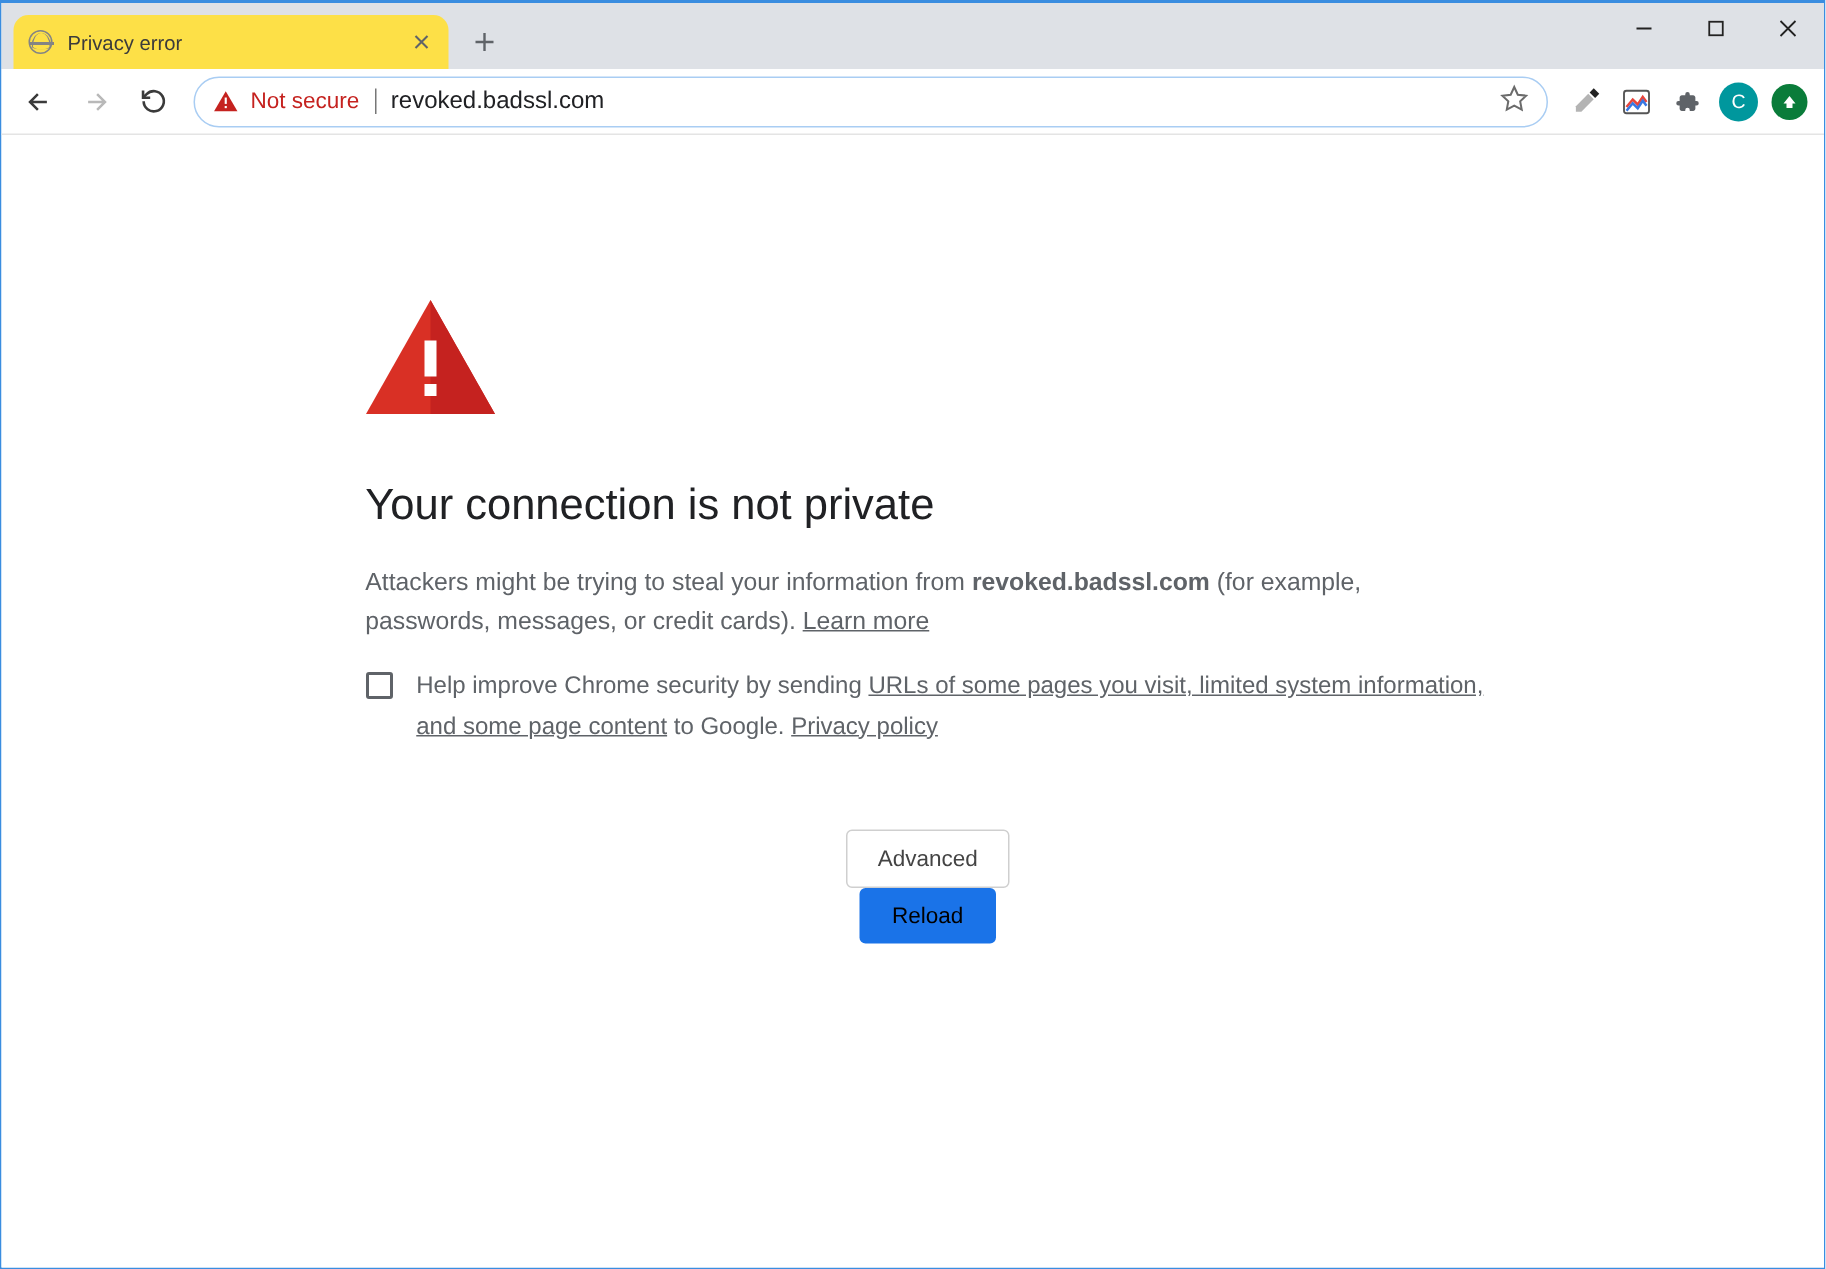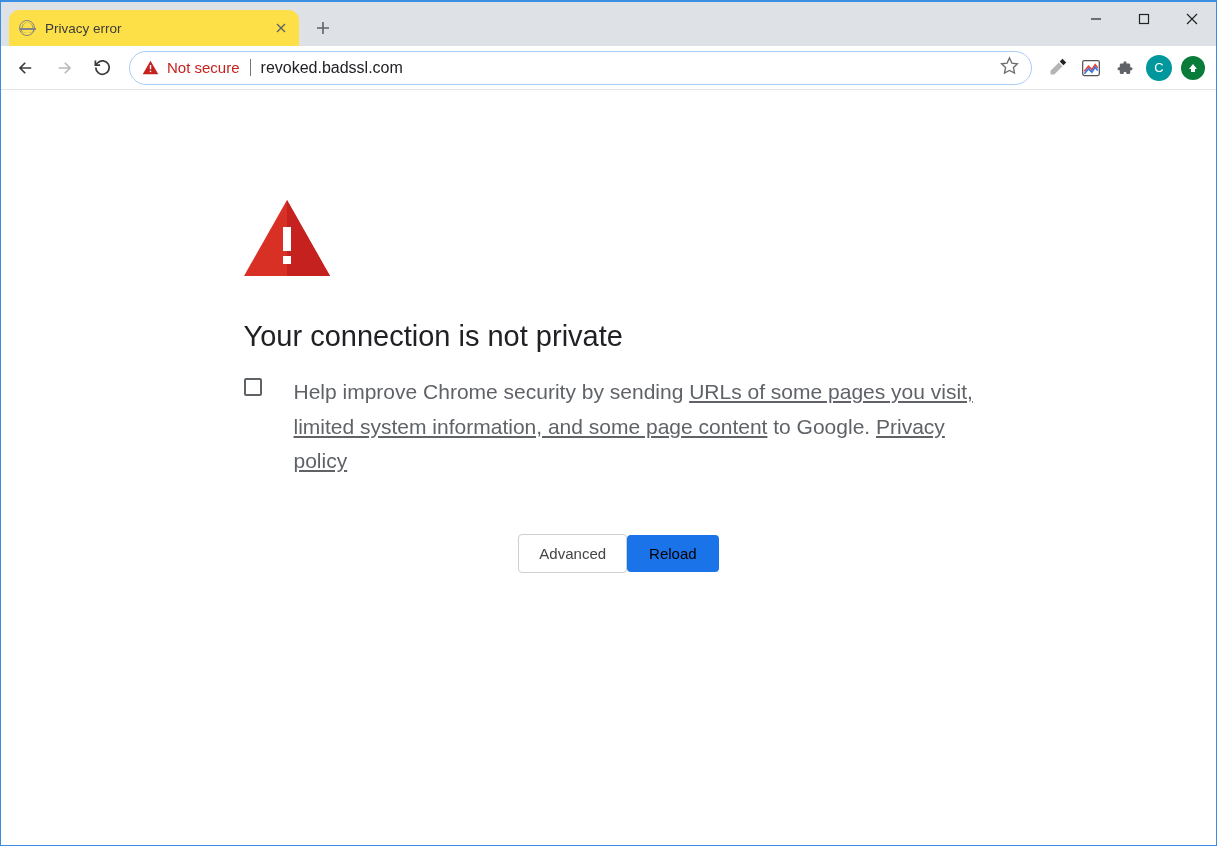--- a/index.html
+++ b/index.html
@@ -34,23 +34,23 @@
 
   
   .content { flex:1; background:#fff; overflow:auto; display:flex; justify-content:center;}
   .interstitial { width:750px; padding-top:110px; color:#202124;margin-left:20px;}
   .big-warn { margin-bottom:40px;}
   h1.title { font-size:29px; font-weight:400; color:#202124; margin-bottom:22px;}
   .para { font-size:16.5px; line-height:1.55; color:#5f6368; margin-bottom:18px;}
   .para strong { color:#5f6368; font-weight:600;}
   .para a, .optin a { color:#5f6368; text-decoration:underline; cursor:pointer;}
   .errcode { font-size:14px; color:#5f6368; margin-bottom:55px;}
-  .optin { display:flex; gap:32px; font-size:21px; color:#5f6368; line-height:1.65; margin-bottom:55px;}
+  .optin { display:flex; gap:16px; font-size:16px; color:#5f6368; line-height:1.65; margin-bottom:55px;}
   .optin .cb { width:18px; height:18px; border:2px solid #5f6368; border-radius:2px; flex-shrink:0; margin-top:3px; cursor:pointer;}
-  .btnrow { display:flex; justify-content:center; align-items:center;}
+  .btnrow { display:flex; justify-content:space-between; align-items:center;flex-direction:column;}
   .btn-adv { border:1px solid #cfcfcf; background:#fff; color:#444; font-size:15px; padding:10px 20px; border-radius:4px; cursor:pointer;}
   .btn-reload { background:#1a73e8; color:#000000; font-size:15px; padding:10px 22px; border:none; border-radius:4px; cursor:pointer;}
 </style>
 </head>
 <body>
 
 <div class="window">
 
   <div class="tabstrip">
     <div class="tabs">
@@ -161,20 +161,23 @@
         <svg width="86" height="76" viewBox="0 0 86 76">
             <path d="M43 0 L86 76 H0 Z" fill="#d93025"></path>
             <path d="M43 0 L86 76 L43 76 Z" fill="#c5221f"></path>
             <rect x="39" y="27" width="8" height="24" fill="#fff"></rect>
             <rect x="39" y="56" width="8" height="8" fill="#fff"></rect>
           </svg>
       </div>
 
       <h1 class="title">Your connection is not private</h1>
 
+      <p class="para">
+        <span>Attackers might be trying to steal your information from </span><strong>revoked.badssl.com</strong><span> (for example, passwords, messages, or credit cards). </span><a>Learn more</a>
+      </p>
 
 
       <div class="optin">
         <div class="cb"></div>
         <div>
           <span>Help improve Chrome security by sending </span><a>URLs of some pages you visit, limited system information, and some page content</a><span> to Google. </span><a>Privacy policy</a>
         </div>
       </div>
 
       <div class="btnrow">

